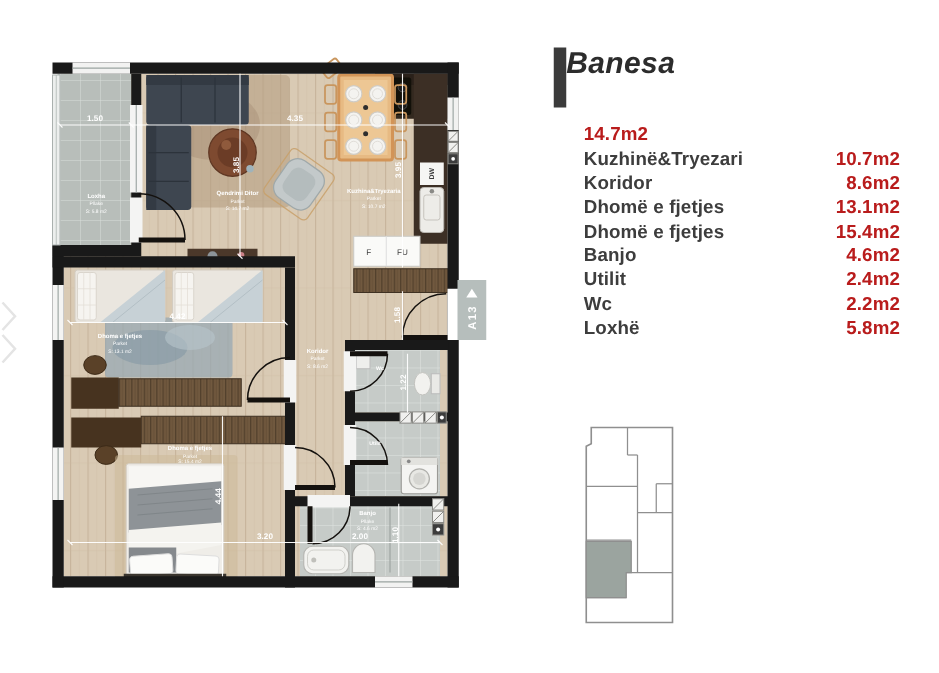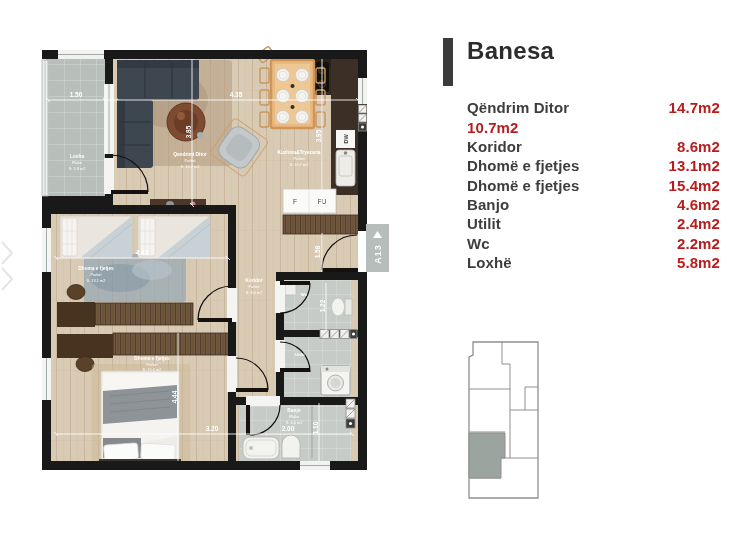--- a/index.html
+++ b/index.html
@@ -1,20 +1,20 @@
 <!DOCTYPE html>
 <html><head>
 <meta charset="utf-8">
 <style>
   html,body{margin:0;padding:0;background:#fff;}
   .stage{position:relative;width:751px;height:538px;background:#ffffff;overflow:hidden;
          font-family:"Liberation Sans",sans-serif;}
   svg{position:absolute;left:0;top:0;z-index:1;font-family:"Liberation Sans",sans-serif;}
   .panel{position:absolute;left:443px;top:38px;width:277px;z-index:2;color:#333;}
-  .title-row{display:flex;gap:14px;}
+  .title-row{display:flex;font-style:italic;}
   .title-bar{width:10px;height:48px;background:#3b3b3b;flex:none;}
   .title{font-size:24px;line-height:25px;font-weight:700;color:#2c2c2c;letter-spacing:.3px;}
   .codes{margin-top:4px;font-size:10.8px;line-height:13px;color:#4b4b4b;letter-spacing:.3px;}
   .bruto{margin-top:12px;margin-left:24px;font-size:11.5px;line-height:12px;font-weight:700;color:#333;}
   .room-list{margin-top:12px;margin-left:24px;width:253px;}
   .room-row{display:flex;justify-content:space-between;align-items:center;height:19.35px;
             font-size:15px;font-weight:700;color:#3d3d3d;letter-spacing:.1px;}
   .room-row .val{color:#b91c1c;}
 </style>
 </head>
@@ -413,24 +413,24 @@
 
 <div class="panel">
   <div class="title-row">
     <div class="title-bar"></div>
     <div>
       <div class="title">Banesa</div>
     </div>
   </div>
   <div class="room-list">
     <div class="room-row">
-          <span>Qëndrim Ditor</span>
           <span class="val">14.7m2</span>
         </div>
     <div class="room-row">
+          <span>Kuzhinë&amp;Tryezari</span>
           <span class="val">10.7m2</span>
         </div>
     <div class="room-row">
           <span>Koridor</span>
           <span class="val">8.6m2</span>
         </div>
     <div class="room-row">
           <span>Dhomë e fjetjes</span>
           <span class="val">13.1m2</span>
         </div>

